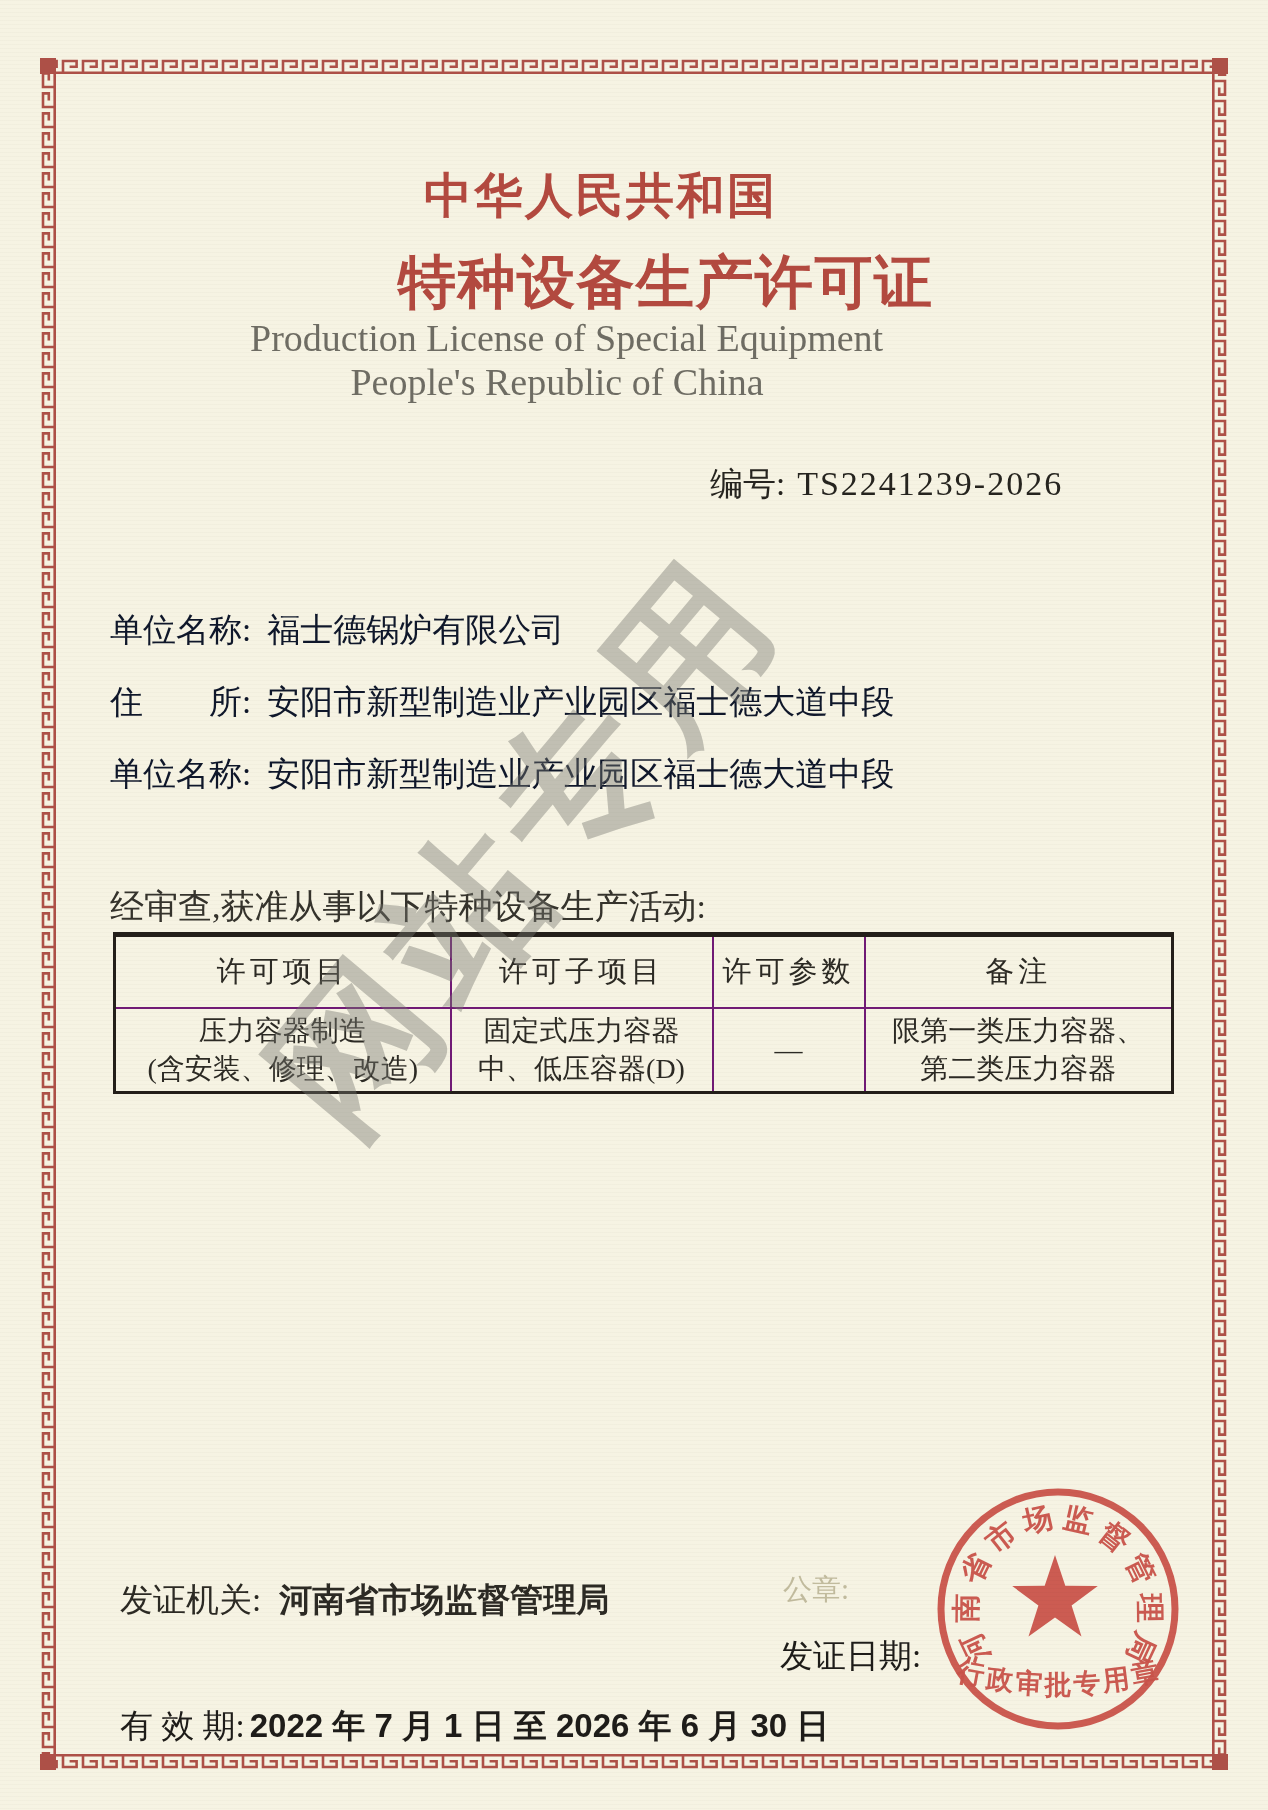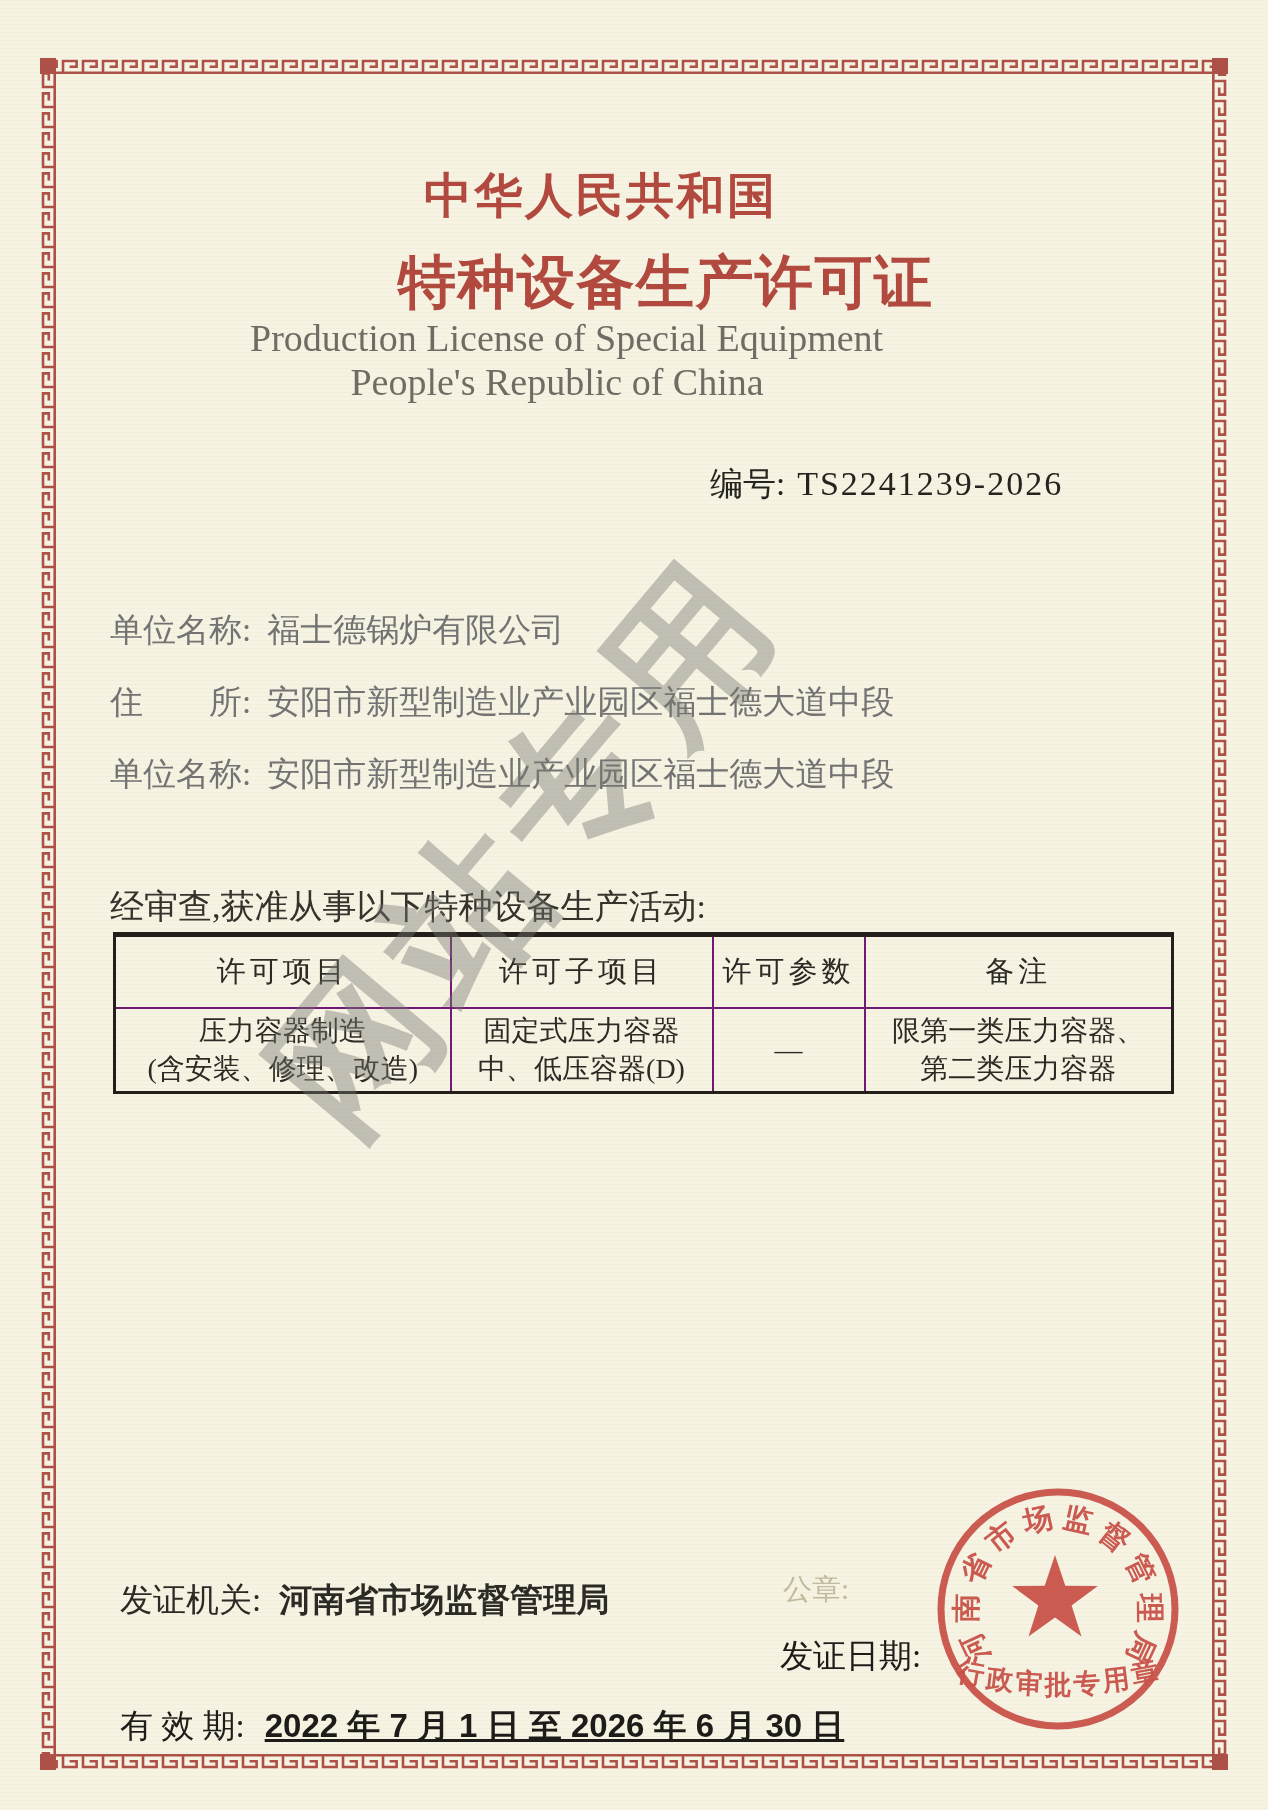--- a/index.html
+++ b/index.html
@@ -24,21 +24,21 @@
   .title-cn{font-family:"Liberation Sans", sans-serif;font-weight:700;color:#b2493f;}
   #title1{left:424px;top:164px;font-size:48px;letter-spacing:2.5px;}
   #title2{left:378px;top:244px;font-size:58px;letter-spacing:1.5px;margin-left:20px;}
   .title-en{color:#6e6c63;font-size:38px;}
   #eng1{left:250px;top:316px;width:614px;text-align:center;}
   #eng2{left:345px;top:360px;width:424px;text-align:center;}
   
   #license-no{left:710px;top:462px;font-size:33px;color:#26241f;}
   #license-no .val{font-size:34px;letter-spacing:2px;margin-left:12px;}
   
-  .field{left:110px;font-size:33px;color:#737373;display:flex;}
+  .field{left:110px;font-size:33px;color:#0f172a;display:flex;}
   .field .value{margin-left:16px;}
   
   #intro{left:110px;top:884px;font-size:34px;}
   
   #lic-table{position:absolute;left:113px;top:932px;border-collapse:collapse;table-layout:fixed;
     border:3px solid #241f1a;border-top-width:5px;}
   #lic-table td{border:2px solid #701a75;text-align:center;vertical-align:middle;
     font-size:28px;white-space:pre-line;line-height:1.35;padding:0 4px;color:#2c2a24;}
   #lic-table tr.hdr td{height:70px;font-size:29px;letter-spacing:4px;}
   #lic-table tr.bdy td{height:82px;}
@@ -49,21 +49,21 @@
   
   .fline{font-size:33px;color:#2c2a24;display:flex;z-index:3;}
   #authority{left:120px;top:1578px;text-align:right;}
   #authority .value{margin-left:18px;font-weight:bold;}
   #seal-caption{left:783px;top:1570px;font-size:29px;color:rgba(150,140,100,0.55);z-index:1;}
   #issue-date{left:780px;top:1634px;font-family:"Liberation Sans", sans-serif;font-size:33px;color:#1e1c19;}
   #issue-date .label{font-family:"Liberation Serif", serif;}
   #issue-date .value{margin-left:10px;font-weight:600;}
   #validity{left:120px;top:1704px;font-family:"Liberation Sans", sans-serif;font-size:33px;color:#1e1c19;}
   #validity .label{font-family:"Liberation Serif", serif;}
-  #validity .value{margin-left:20px;font-weight:600;text-decoration:underline;}
+  #validity .value{margin-left:5px;font-weight:600;}
   
   #seal{position:absolute;left:928px;top:1479px;width:260px;height:260px;z-index:2;
     mix-blend-mode:multiply;opacity:0.9;}
 </style>
 </head>
 <body>
 
 <div id="frame-top" class="strip">
     <svg width="20" height="16" viewBox="0 0 20 16">
       <path d="M0 14.7H20M3 14.7V3H16.6V8.8H9.6" fill="none" stroke="#ad5047" stroke-width="2.6"></path>

